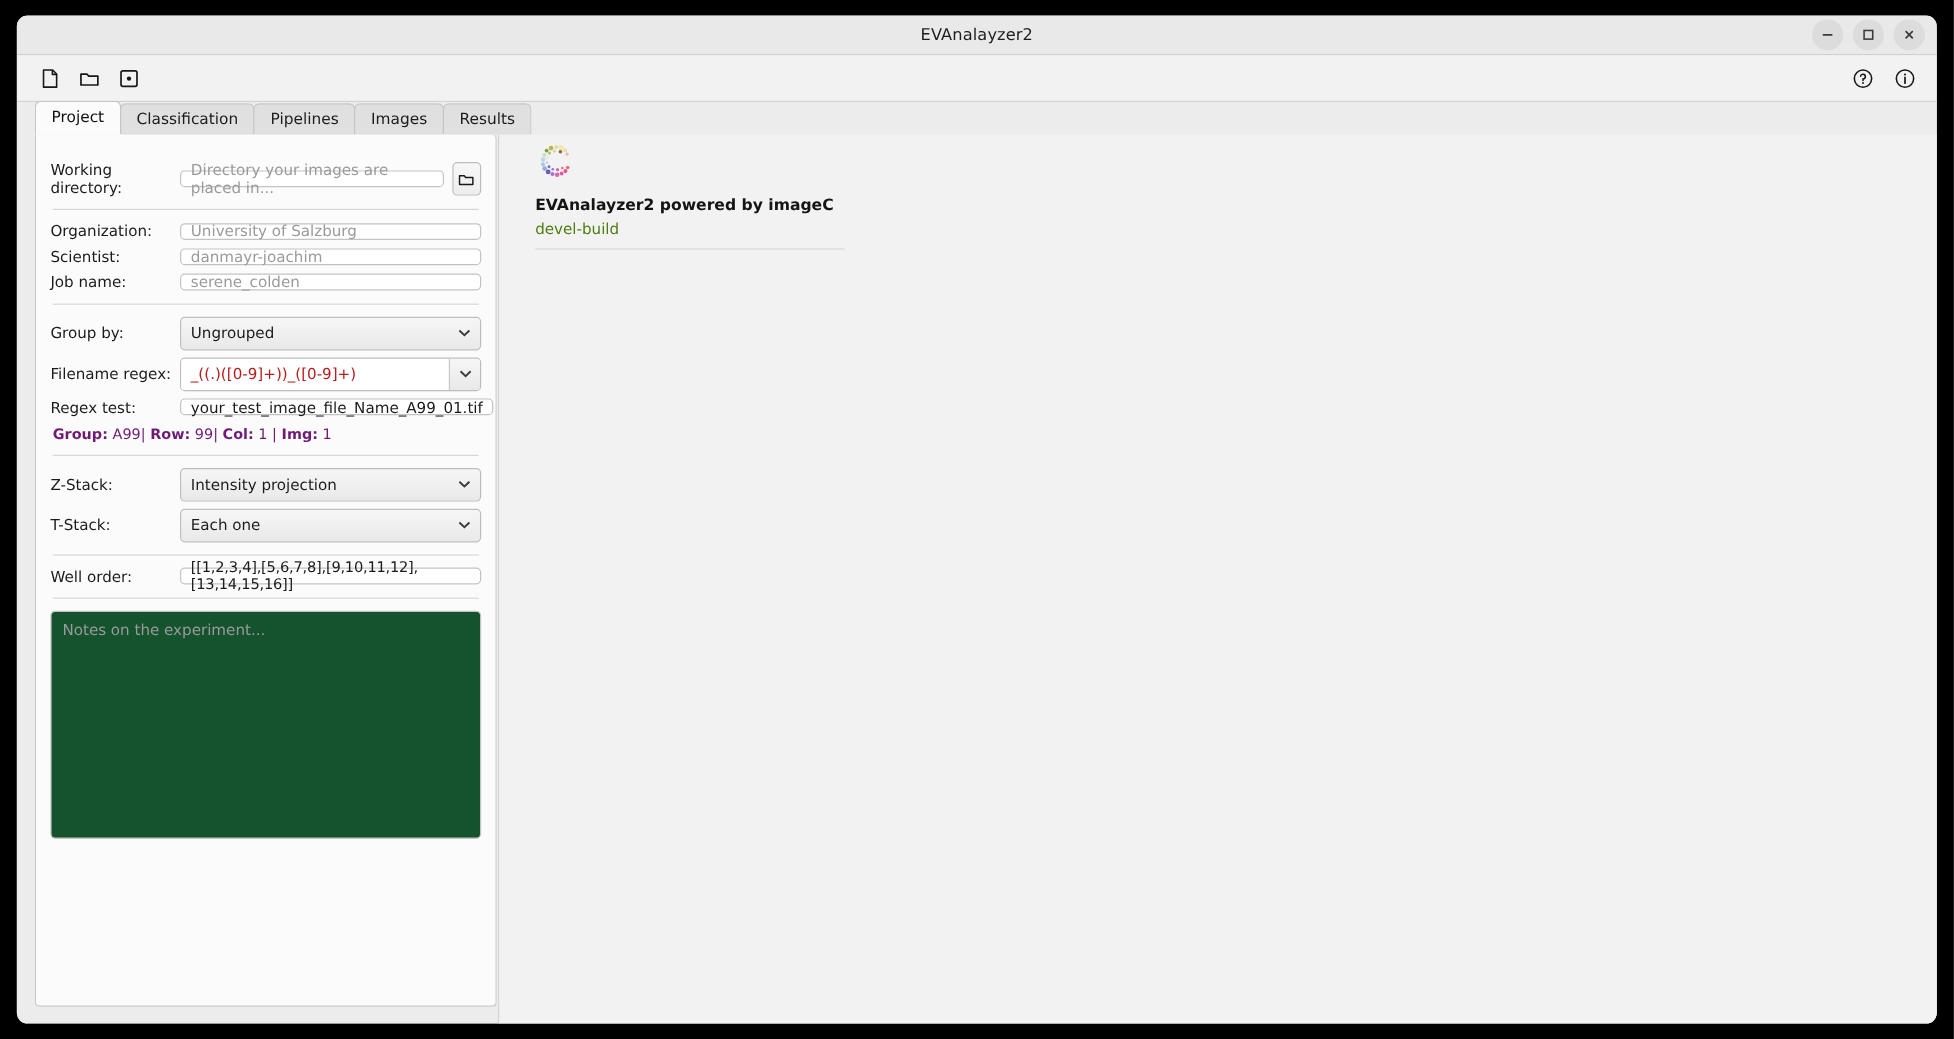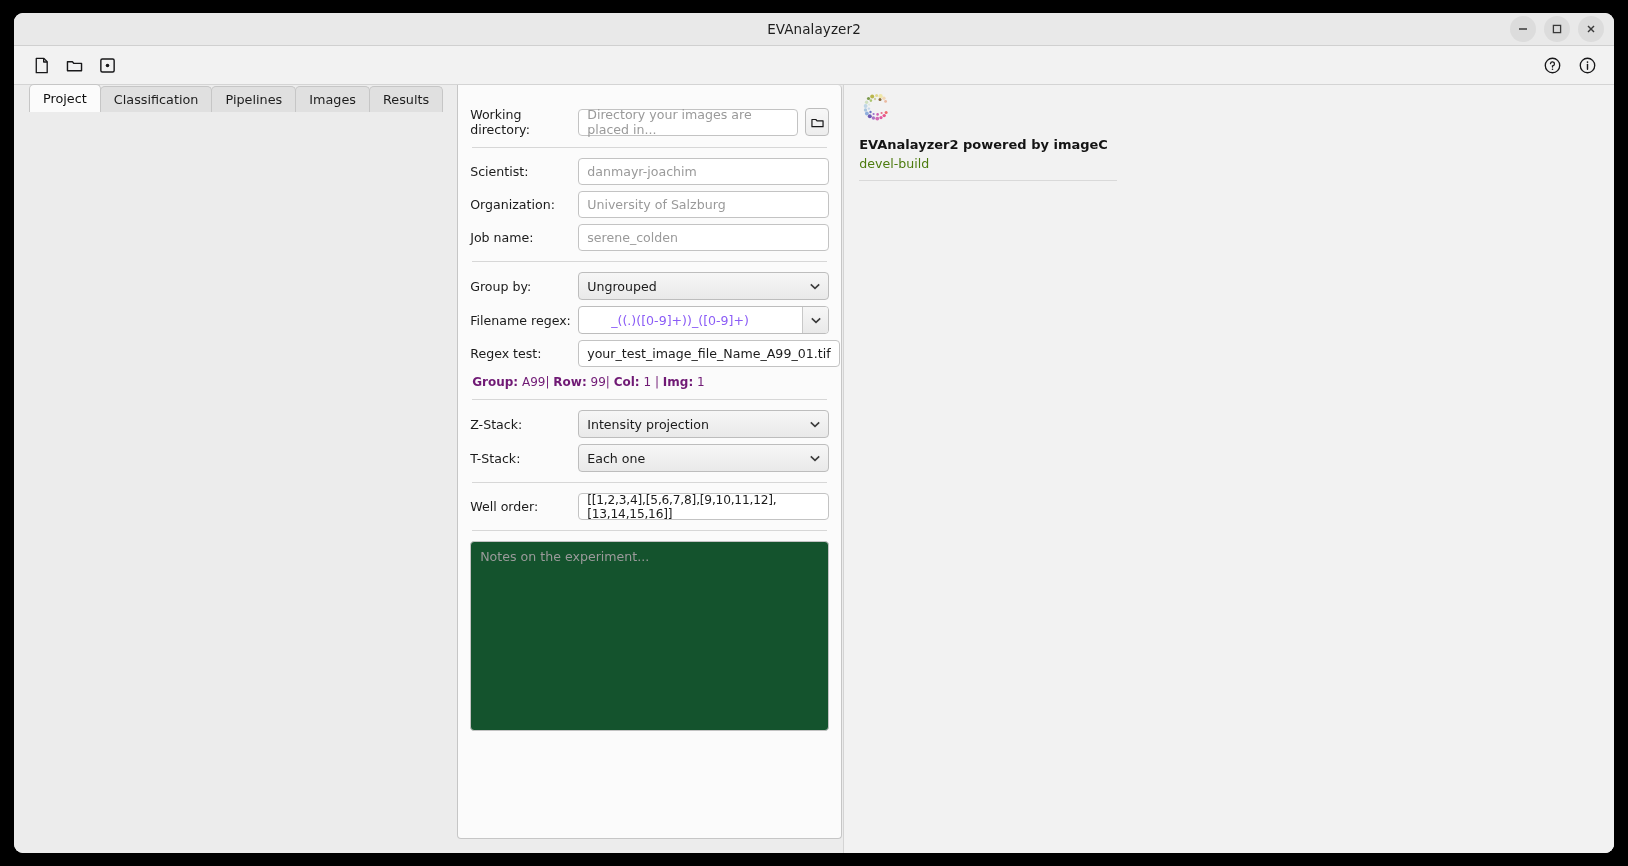--- a/index.html
+++ b/index.html
@@ -93,21 +93,21 @@
     display: flex;
     align-items: center;
     gap: 5px;
   }
 
   
   #content {
     flex: 1 1 auto;
     background: #ececec;
     display: flex;
-    flex-direction: row;
+    flex-direction: column;
     min-height: 0;
   }
 
   
   #tabbar {
     height: 27px;
     flex: 0 0 27px;
     display: flex;
     align-items: flex-end;
     padding-left: 15px;
@@ -180,21 +180,21 @@
     line-height: 1.2;
   }
   .field-wrap {
     flex: 1 1 auto;
     display: flex;
     align-items: center;
     gap: 7px;
   }
   .text-input {
     flex: 1 1 auto;
-    height: 27px;
+    height: 14px;
     box-sizing: border-box;
     background: #ffffff;
     border: 1px solid #c3c3c3;
     border-radius: 4px;
     padding: 0 8px;
     font-size: 12.6px;
     color: #1b1b1b;
     font-family: "DejaVu Sans", "Liberation Sans", sans-serif;
     display: flex;
     align-items: center;
@@ -248,22 +248,21 @@
     overflow: hidden;
     background: #ffffff;
   }
   .combo-editable .ce-text {
     flex: 1 1 auto;
     background: #ffffff;
     display: flex;
     align-items: center;
     padding: 0 8px;
     font-size: 12.6px;
-    color: #8b5cf6;
-    margin-left: 24px;
+    color: #b91c1c;
   }
   .combo-editable .ce-arrow {
     flex: 0 0 25px;
     background: linear-gradient(#f6f6f6,#e9e9e9);
     border-left: 1px solid #c8c8c8;
     display: flex;
     align-items: center;
     justify-content: center;
     cursor: pointer;
   }
@@ -291,21 +290,21 @@
     border: 1px solid #c3c3c3;
     border-radius: 4px;
     padding: 7px 9px;
     font-size: 12.6px;
     color: #9a9a9a;
   }
 
   
   #about-block {
     position: absolute;
-    left: 15px;
+    left: 30px;
     top: 6px;
     width: 270px;
   }
   #logo {
     width: 34px;
     height: 34px;
     position: relative;
     margin-bottom: 12px;
   }
   #about-title {
@@ -423,30 +422,30 @@
                 <svg width="15" height="15" viewBox="0 0 20 20">
                   <path d="M2.6 15.6 v-9.6 h5.2 l1.6 1.8 h8 v7.8 z" fill="none" stroke="#18181a" stroke-width="1.6" stroke-linejoin="round"></path>
                 </svg>
               </div>
             </div>
           </div>
 
           <div class="separator"></div>
 
           <div class="row">
+            <div class="row-label">Organization:</div>
+            <div class="field-wrap">
+              <div class="text-input placeholder">University of Salzburg</div>
+            </div>
+          </div>
+
+          <div class="row">
             <div class="row-label">Scientist:</div>
             <div class="field-wrap">
               <div class="text-input placeholder">danmayr-joachim</div>
-            </div>
-          </div>
-
-          <div class="row">
-            <div class="row-label">Organization:</div>
-            <div class="field-wrap">
-              <div class="text-input placeholder">University of Salzburg</div>
             </div>
           </div>
 
           <div class="row">
             <div class="row-label">Job name:</div>
             <div class="field-wrap">
               <div class="text-input placeholder">serene_colden</div>
             </div>
           </div>
 

